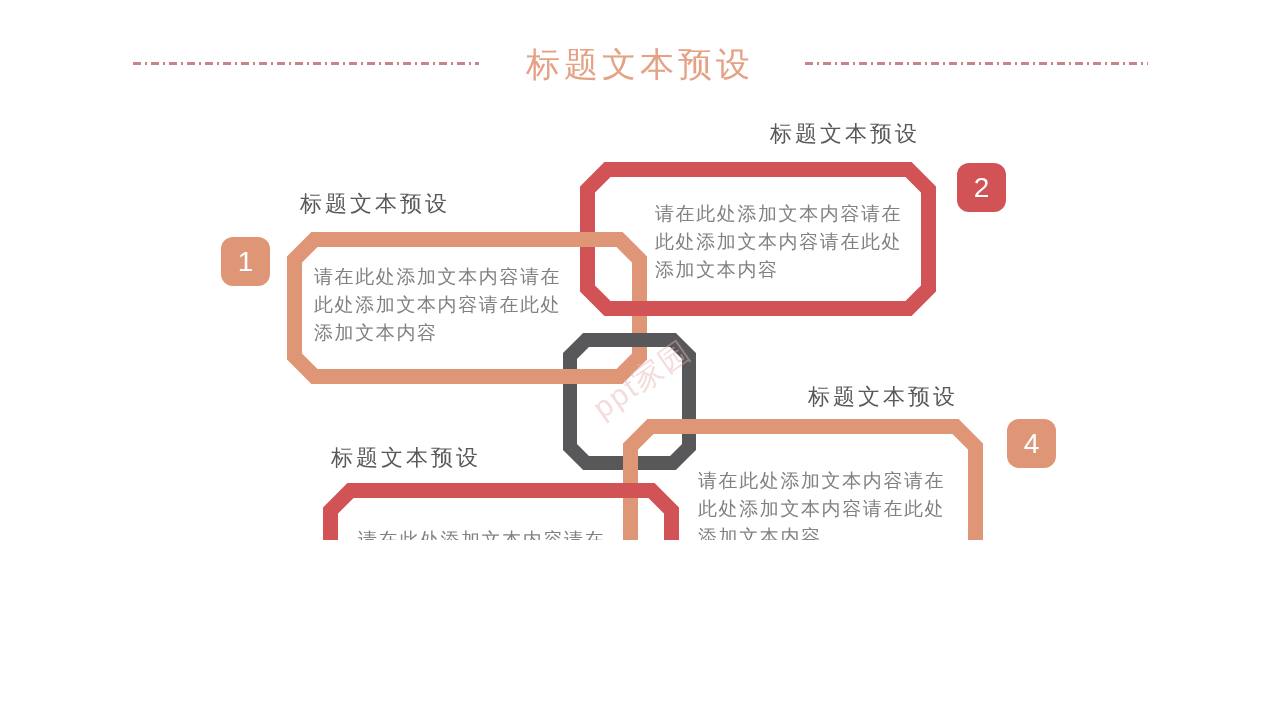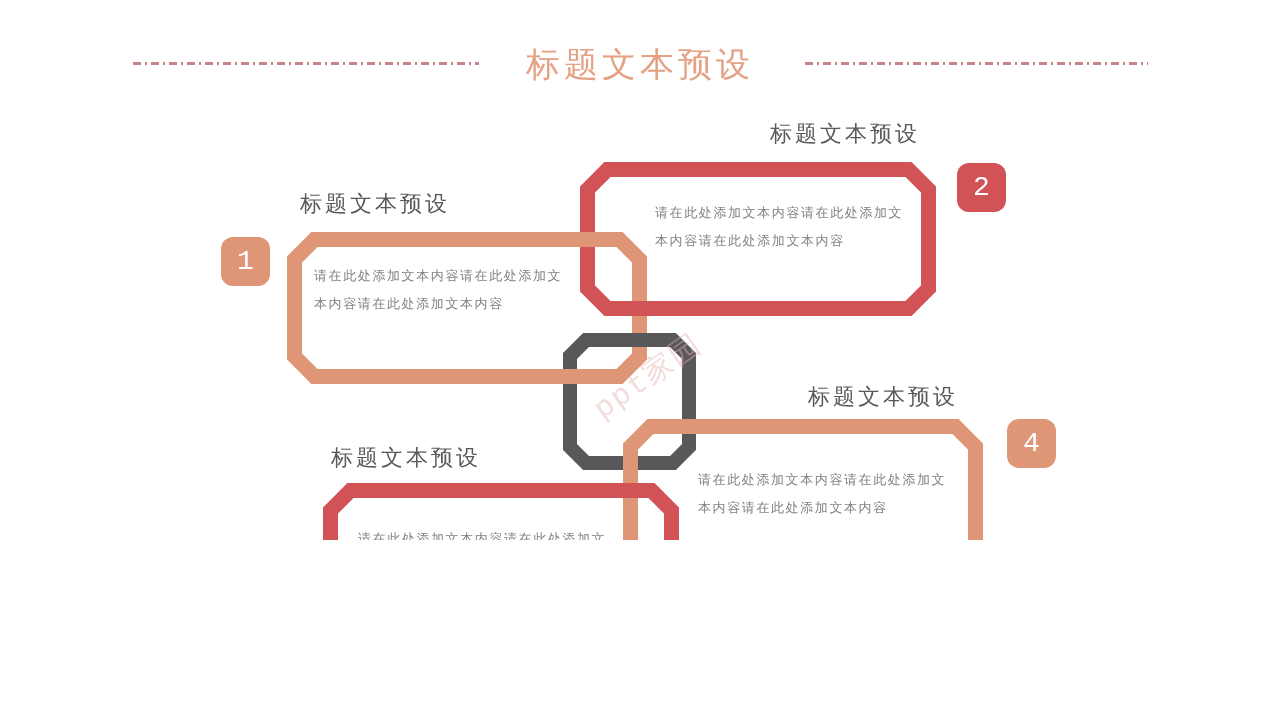--- a/index.html
+++ b/index.html
@@ -1,18 +1,18 @@
 <!DOCTYPE html>
 <html><head>
 <meta charset="utf-8">
 <style>
   html,body{margin:0;padding:0;background:#fff;}
   #slide{
     position:relative;width:1280px;height:540px;overflow:hidden;background:#ffffff;
-    font-family:Liberation Mono, monospace;
+    font-family:Liberation Sans, sans-serif;
   }
   .abs{position:absolute;}
   
   .slide-title{
     left:0;right:0;top:42px;text-align:center;
     font-size:34px;letter-spacing:4px;color:#E5A184;font-weight:400;
   }
   
   .dashline{
     top:62px;height:3px;
@@ -27,21 +27,21 @@
   .st-salmon{stroke:#DE9677;}
   .st-red{stroke:#D25355;}
   .st-gray{stroke:#58585A;}
   svg.frames path, svg.frames line{fill:none;stroke-linejoin:miter;}
   
   .item-heading{
     font-size:22px;letter-spacing:3px;color:#5B5858;font-weight:400;white-space:nowrap;
   }
   
   .item-body{
-    width:250px;font-size:13px;line-height:28px;letter-spacing:1.6px;color:#848080;
+    width:250px;font-size:19px;line-height:28px;letter-spacing:1.6px;color:#848080;
     word-break:break-all;
   }
   
   .badge{
     width:49px;height:49px;border-radius:12px;
     display:flex;align-items:center;justify-content:center;
     color:#ffffff;font-size:28px;font-weight:400;
   }
   .badge-salmon{background:#DE9677;}
   .badge-red{background:#D25355;}

